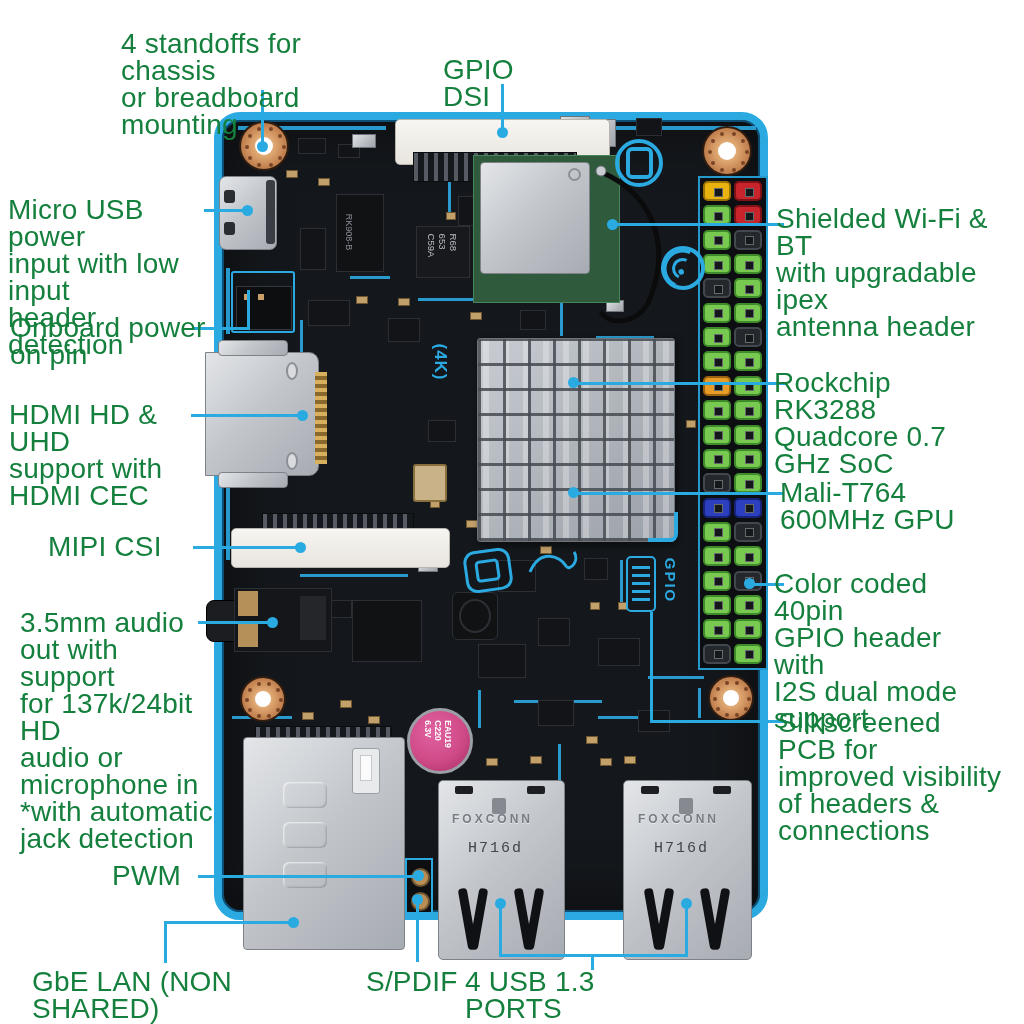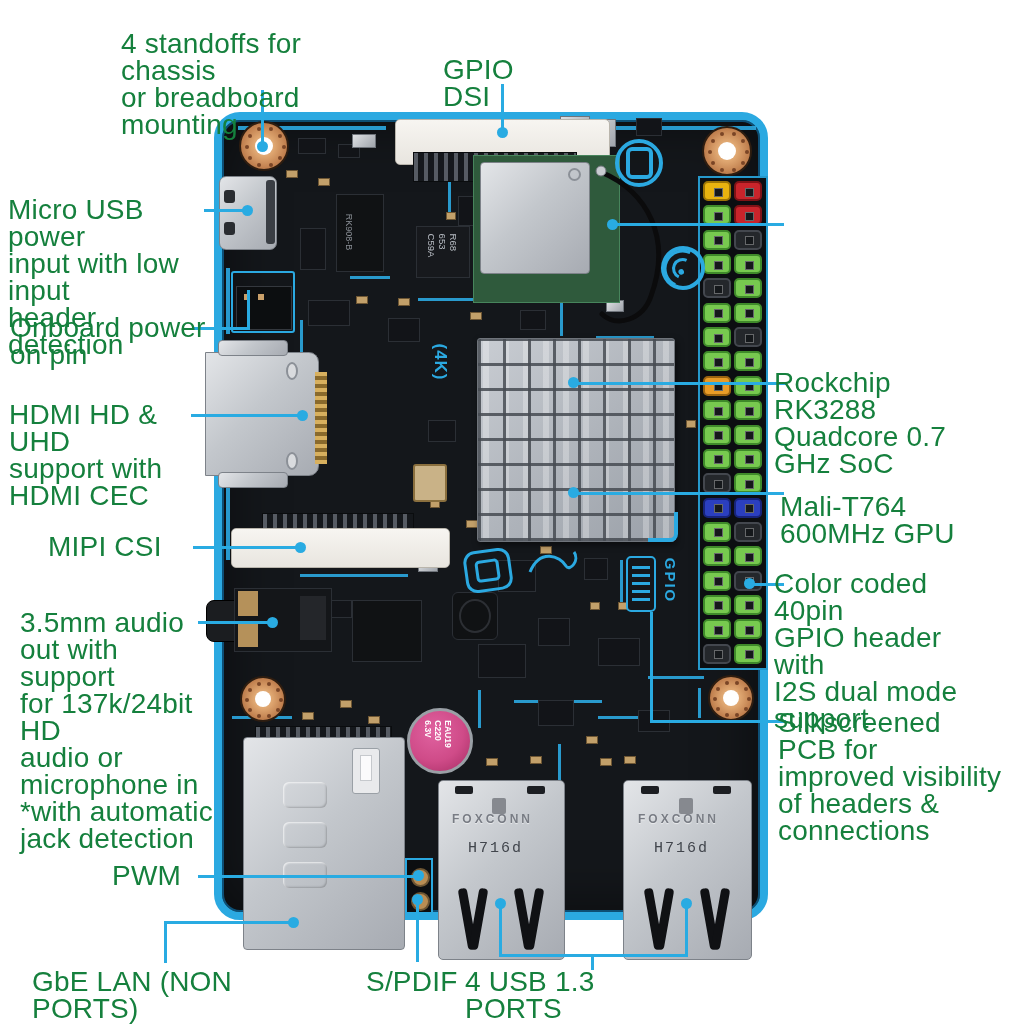--- a/index.html
+++ b/index.html
@@ -296,26 +296,29 @@
 support with
 HDMI CEC</div>
   <div class="lbl" style="left:20px;top:609px;width:200px;">3.5mm audio
 out with support
 for 137k/24bit HD
 audio or
 microphone in
 *with automatic
 jack detection</div>
   <div class="lbl" style="left:112px;top:862px;width:100px;">PWM</div>
-  <div class="lbl" style="left:32px;top:968px;width:260px;">GbE LAN (NON PORTS)</div>
+  <div class="lbl" style="left:32px;top:968px;width:260px;">GbE LAN (NON SHARED)</div>
   <div class="lbl" style="left:366px;top:968px;width:100px;">S/PDIF</div>
   <div class="lbl" style="left:465px;top:968px;width:220px;">4 USB 1.3 PORTS</div>
+  <div class="lbl" style="left:776px;top:205px;width:220px;">Shielded Wi-Fi &amp; BT
+with upgradable ipex
+antenna header</div>
   <div class="lbl" style="left:774px;top:369px;width:222px;">Rockchip RK3288
 Quadcore 0.7 GHz SoC</div>
-  <div class="lbl" style="left:780px;top:479px;width:224px;margin-top:14px;">Mali-T764 600MHz GPU</div>
+  <div class="lbl" style="left:780px;top:479px;width:224px;">Mali-T764 600MHz GPU</div>
   <div class="lbl" style="left:774px;top:570px;width:222px;">Color coded 40pin
 GPIO header with
 I2S dual mode support</div>
   <div class="lbl" style="left:778px;top:709px;width:228px;">Silkscreened PCB for
 improved visibility
 of headers &amp; connections</div>
 
 <div class="pinrow-pin" style="left: 703px; top: 181px; width: 28px; height: 20px; background: rgb(233, 179, 15); border: 2px solid rgb(156, 116, 6); position: absolute; z-index: 11;">
       <div class="pinhole"></div>
     </div>

